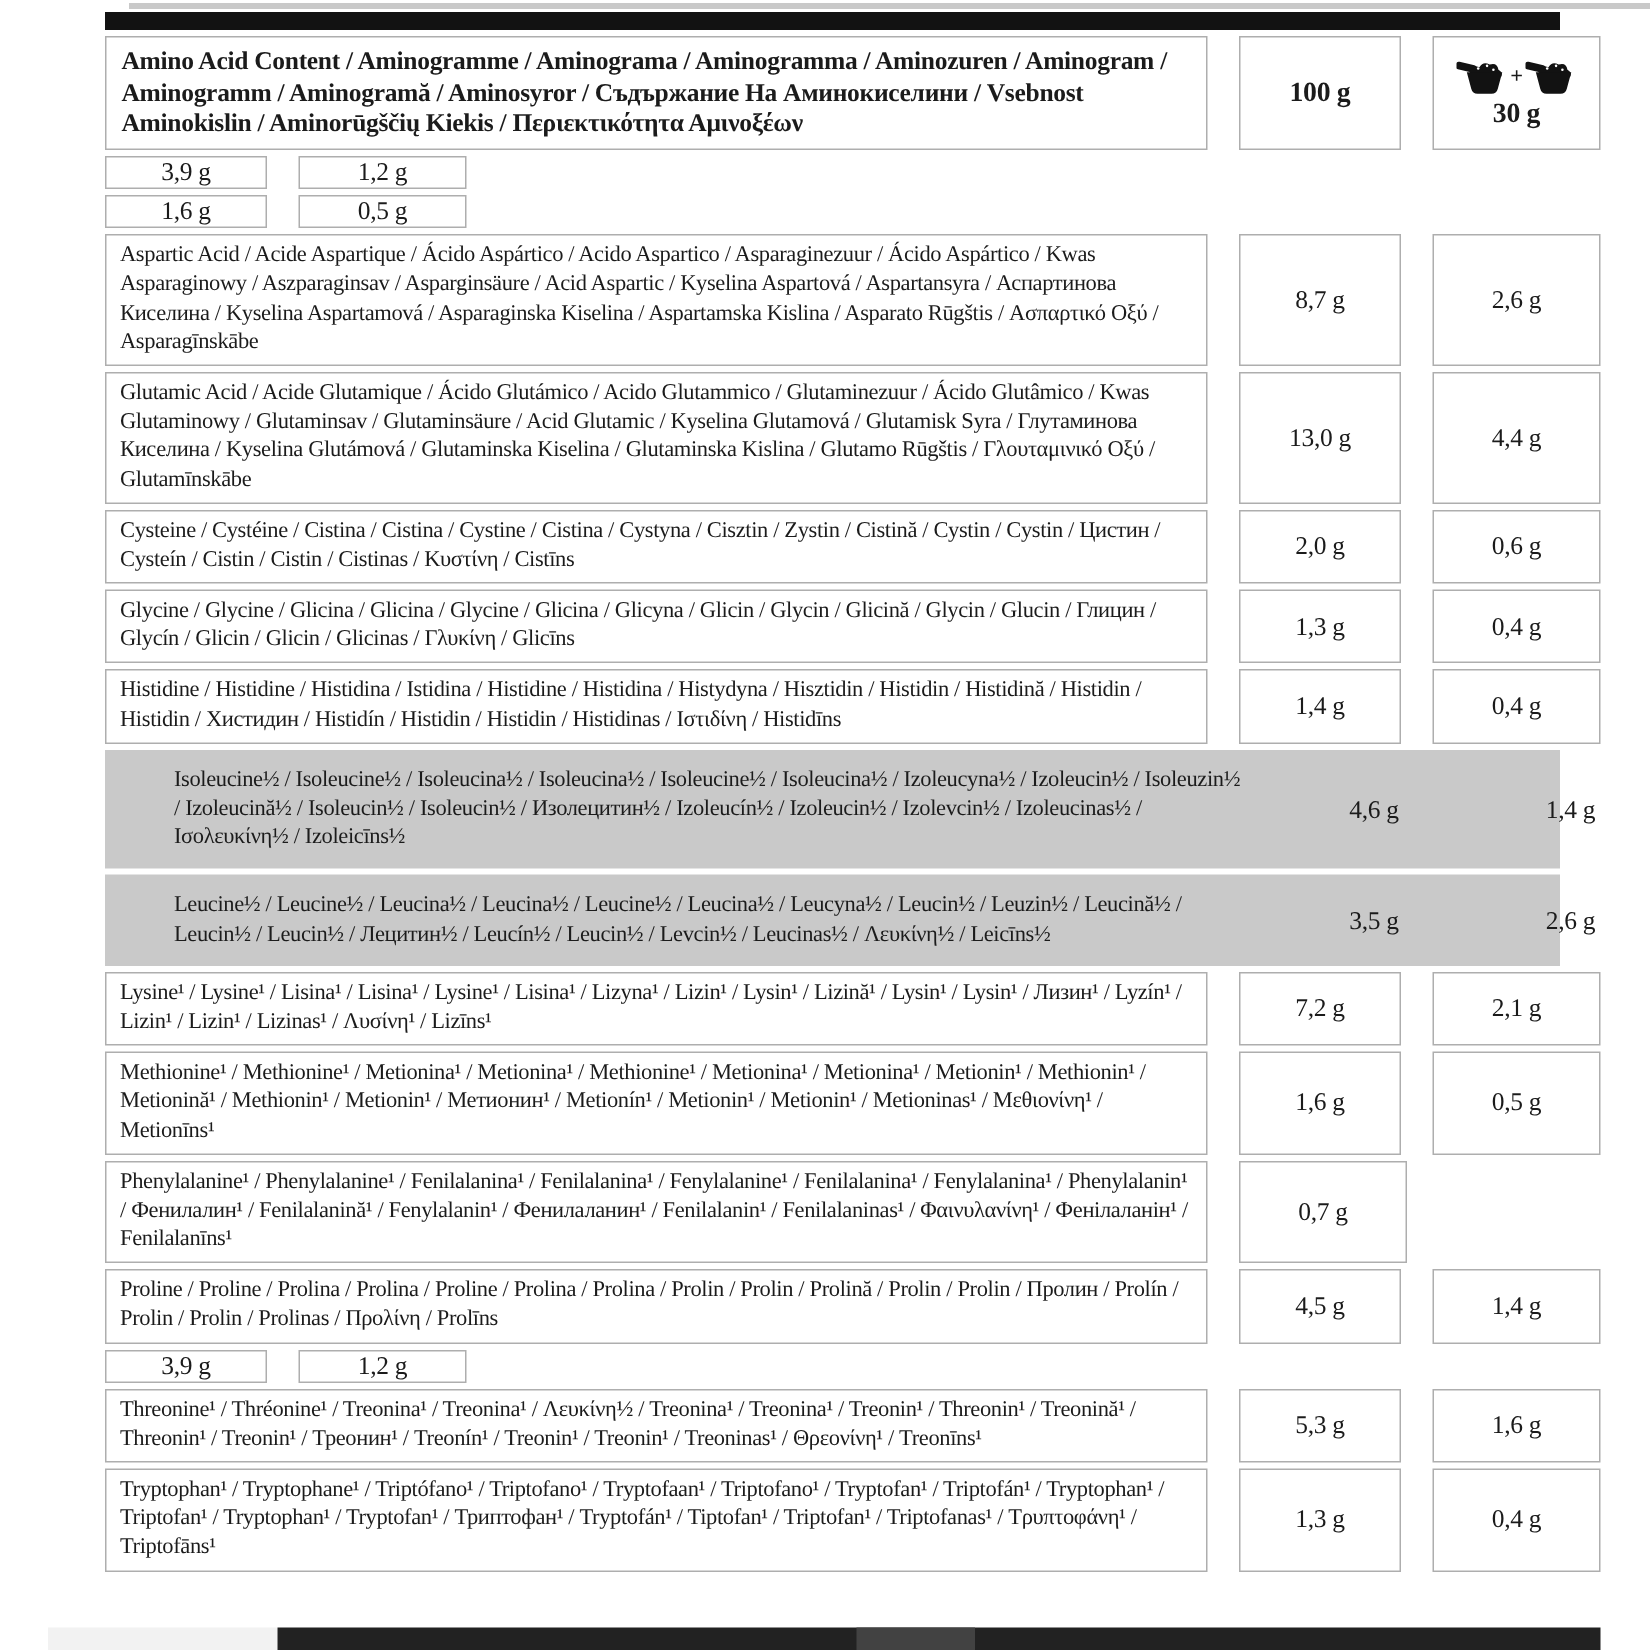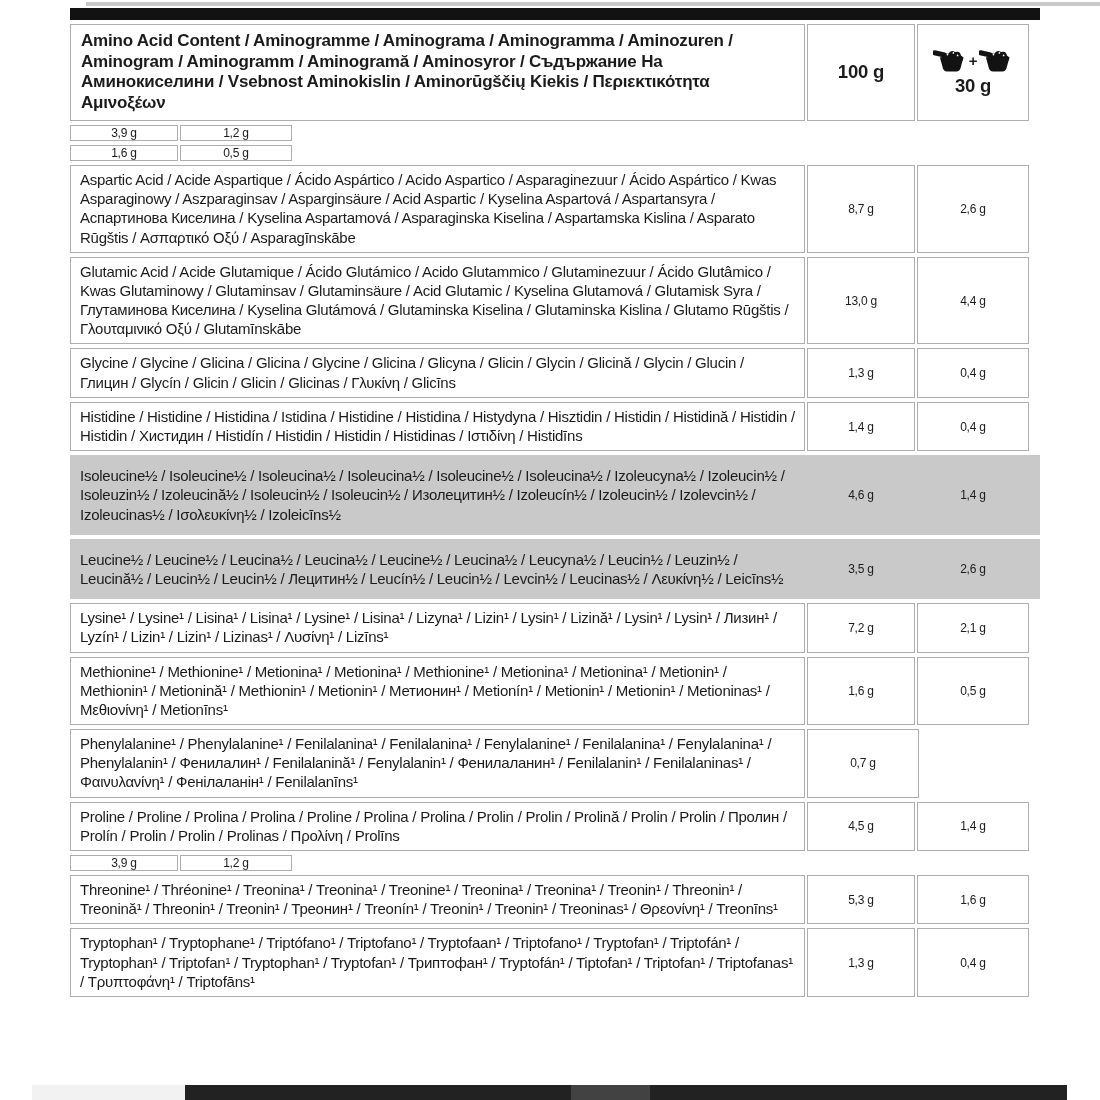--- a/index.html
+++ b/index.html
@@ -4,27 +4,27 @@
 <style>
   html,body{margin:0;padding:0;}
   body{
     width:1100px;height:1100px;position:relative;background:#ffffff;
     font-family:"Liberation Sans",sans-serif;color:#1b1b1b;overflow:hidden;
     -webkit-font-smoothing:antialiased;
   }
   .top-photo-line{position:absolute;top:2px;left:86px;right:0;height:4px;background:#c9c9c9;}
   .label{position:absolute;left:70px;top:8px;width:970px;}
   .label-topbar{height:12px;background:#121212;margin-bottom:4px;}
-  .row{display:flex;gap:2px;margin-bottom:4px;}
+  .row{display:flex;gap:21px;margin-bottom:4px;font-family:Liberation Serif, serif;}
   .cell{background:#ffffff;border:1px solid #aeaeae;box-sizing:border-box;}
   .name{flex:0 0 735px;padding:4px 9px 5px 9px;font-size:15px;line-height:1.28;letter-spacing:-0.25px;}
   .val{flex:0 0 108px;display:flex;align-items:center;justify-content:center;
-       font-size:12px;letter-spacing:-0.2px;text-align:center;}
+       font-size:17px;letter-spacing:-0.2px;text-align:center;}
   .val2{flex:0 0 112px;}
-  .row.shaded{background:#c9c9c9;}
+  .row.shaded{background:#c9c9c9;padding-left:36px;}
   .row.shaded .cell{background:transparent;border-color:transparent;}
   .row.shaded .name{padding-top:10px;padding-bottom:10px;}
   .header .name{font-weight:bold;font-size:17px;line-height:1.22;letter-spacing:-0.2px;padding:6px 10px;}
   .header .val{font-weight:bold;font-size:18.5px;}
   .head-icons{flex-direction:column;gap:1px;padding:4px 0;}
   .scoops{display:flex;align-items:center;gap:2px;}
   .scoops .plus{font-weight:bold;font-size:15px;line-height:1;}
   .qty{font-weight:bold;font-size:18.5px;}
   .bottom-band{position:absolute;top:1085px;left:0;width:1100px;height:15px;background:#ffffff;}
   .bb-light{position:absolute;left:32px;top:0;width:153px;height:15px;background:#f2f2f2;}
@@ -79,20 +79,25 @@
     <div class="cell name">Aspartic Acid / Acide Aspartique / Ácido Aspártico / Acido Aspartico / Asparaginezuur / Ácido Aspártico / Kwas Asparaginowy / Aszparaginsav / Asparginsäure / Acid Aspartic / Kyselina Aspartová / Aspartansyra / Аспартинова Киселина / Kyselina Aspartamová / Asparaginska Kiselina / Aspartamska Kislina / Asparato Rūgštis / Ασπαρτικό Οξύ / Asparagīnskābe</div>
     <div class="cell val">8,7 g</div>
     <div class="cell val val2">2,6 g</div>
   </div>
   <div class="row">
     <div class="cell name">Glutamic Acid / Acide Glutamique / Ácido Glutámico / Acido Glutammico / Glutaminezuur / Ácido Glutâmico / Kwas Glutaminowy / Glutaminsav / Glutaminsäure / Acid Glutamic / Kyselina Glutamová / Glutamisk Syra / Глутаминова Киселина / Kyselina Glutámová / Glutaminska Kiselina / Glutaminska Kislina / Glutamo Rūgštis / Γλουταμινικό Οξύ / Glutamīnskābe</div>
     <div class="cell val">13,0 g</div>
     <div class="cell val val2">4,4 g</div>
   </div>
   <div class="row">
+    <div class="cell name">Cysteine / Cystéine / Cistina / Cistina / Cystine / Cistina / Cystyna / Cisztin / Zystin / Cistină / Cystin / Cystin / Цистин / Cysteín / Cistin / Cistin / Cistinas / Κυστίνη / Cistīns</div>
+    <div class="cell val">2,0 g</div>
+    <div class="cell val val2">0,6 g</div>
+  </div>
+  <div class="row">
     <div class="cell name">Glycine / Glycine / Glicina / Glicina / Glycine / Glicina / Glicyna / Glicin / Glycin / Glicină / Glycin / Glucin / Глицин / Glycín / Glicin / Glicin / Glicinas / Γλυκίνη / Glicīns</div>
     <div class="cell val">1,3 g</div>
     <div class="cell val val2">0,4 g</div>
   </div>
   <div class="row">
     <div class="cell name">Histidine / Histidine / Histidina / Istidina / Histidine / Histidina / Histydyna / Hisztidin / Histidin / Histidină / Histidin / Histidin / Хистидин / Histidín / Histidin / Histidin / Histidinas / Ιστιδίνη / Histidīns</div>
     <div class="cell val">1,4 g</div>
     <div class="cell val val2">0,4 g</div>
   </div>
   <div class="row shaded">
@@ -122,21 +127,21 @@
   <div class="row">
     <div class="cell name">Proline / Proline / Prolina / Prolina / Proline / Prolina / Prolina / Prolin / Prolin / Prolină / Prolin / Prolin / Пролин / Prolín / Prolin / Prolin / Prolinas / Προλίνη / Prolīns</div>
     <div class="cell val">4,5 g</div>
     <div class="cell val val2">1,4 g</div>
   </div>
   <div class="row">
     <div class="cell val">3,9 g</div>
     <div class="cell val val2">1,2 g</div>
   </div>
   <div class="row">
-    <div class="cell name">Threonine¹ / Thréonine¹ / Treonina¹ / Treonina¹ / Treonine¹ / Treonina¹ / Treonina¹ / Treonin¹ / Threonin¹ / Treonină¹ / Threonin¹ / Treonin¹ / Треонин¹ / Treonín¹ / Treonin¹ / Treonin¹ / Treoninas¹ / Θρεονίνη¹ / Treonīns¹</div>
+    <div class="cell name">Threonine¹ / Thréonine¹ / Treonina¹ / Treonina¹ / Λευκίνη½ / Treonina¹ / Treonina¹ / Treonin¹ / Threonin¹ / Treonină¹ / Threonin¹ / Treonin¹ / Треонин¹ / Treonín¹ / Treonin¹ / Treonin¹ / Treoninas¹ / Θρεονίνη¹ / Treonīns¹</div>
     <div class="cell val">5,3 g</div>
     <div class="cell val val2">1,6 g</div>
   </div>
   <div class="row">
     <div class="cell name">Tryptophan¹ / Tryptophane¹ / Triptófano¹ / Triptofano¹ / Tryptofaan¹ / Triptofano¹ / Tryptofan¹ / Triptofán¹ / Tryptophan¹ / Triptofan¹ / Tryptophan¹ / Tryptofan¹ / Триптофан¹ / Tryptofán¹ / Tiptofan¹ / Triptofan¹ / Triptofanas¹ / Τρυπτοφάνη¹ / Triptofāns¹</div>
     <div class="cell val">1,3 g</div>
     <div class="cell val val2">0,4 g</div>
   </div>
 
 </div>

